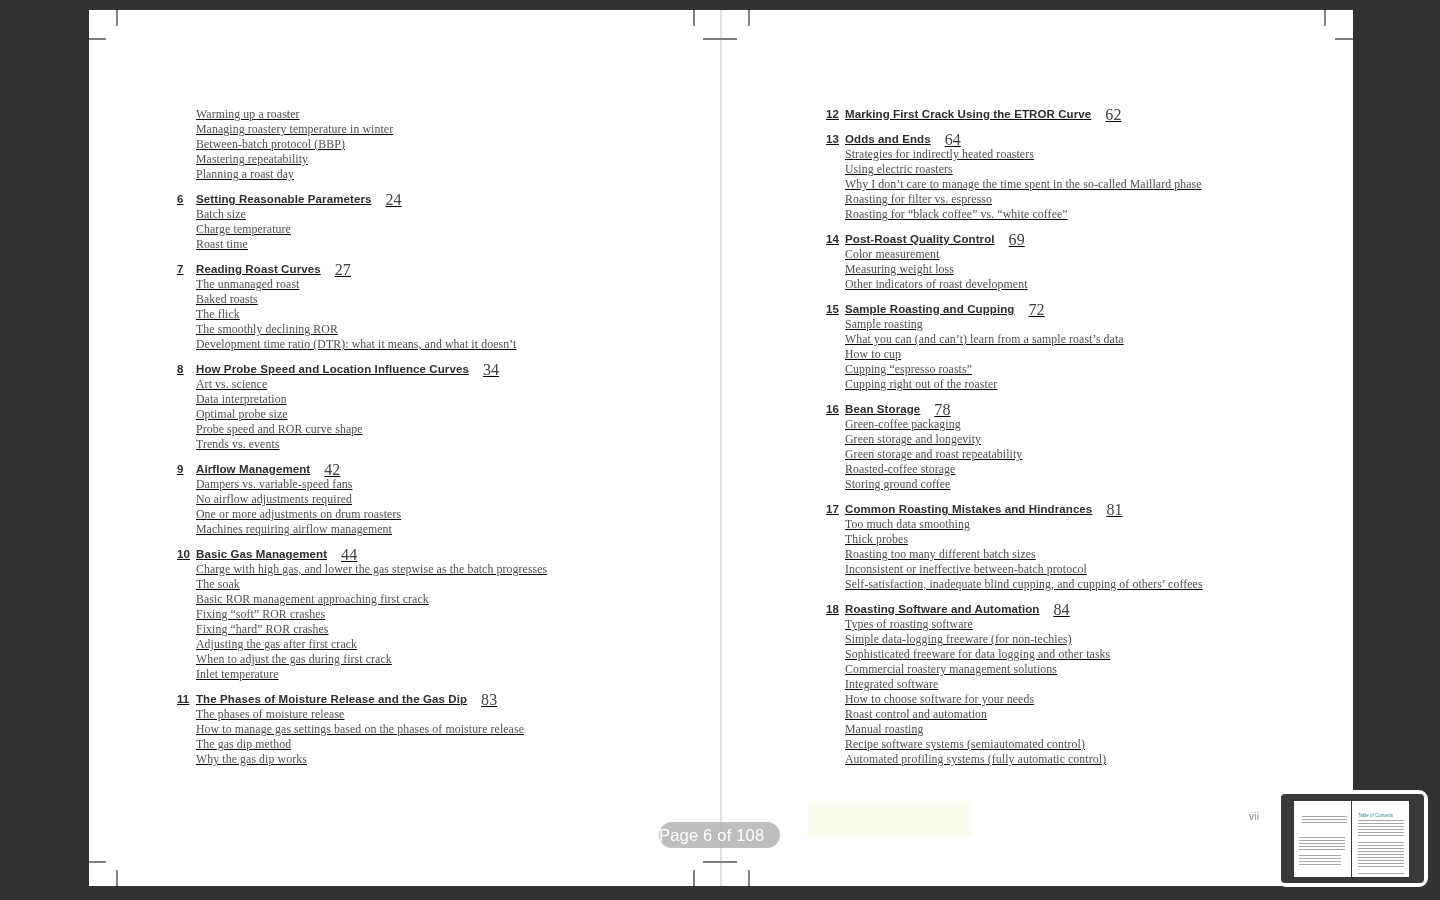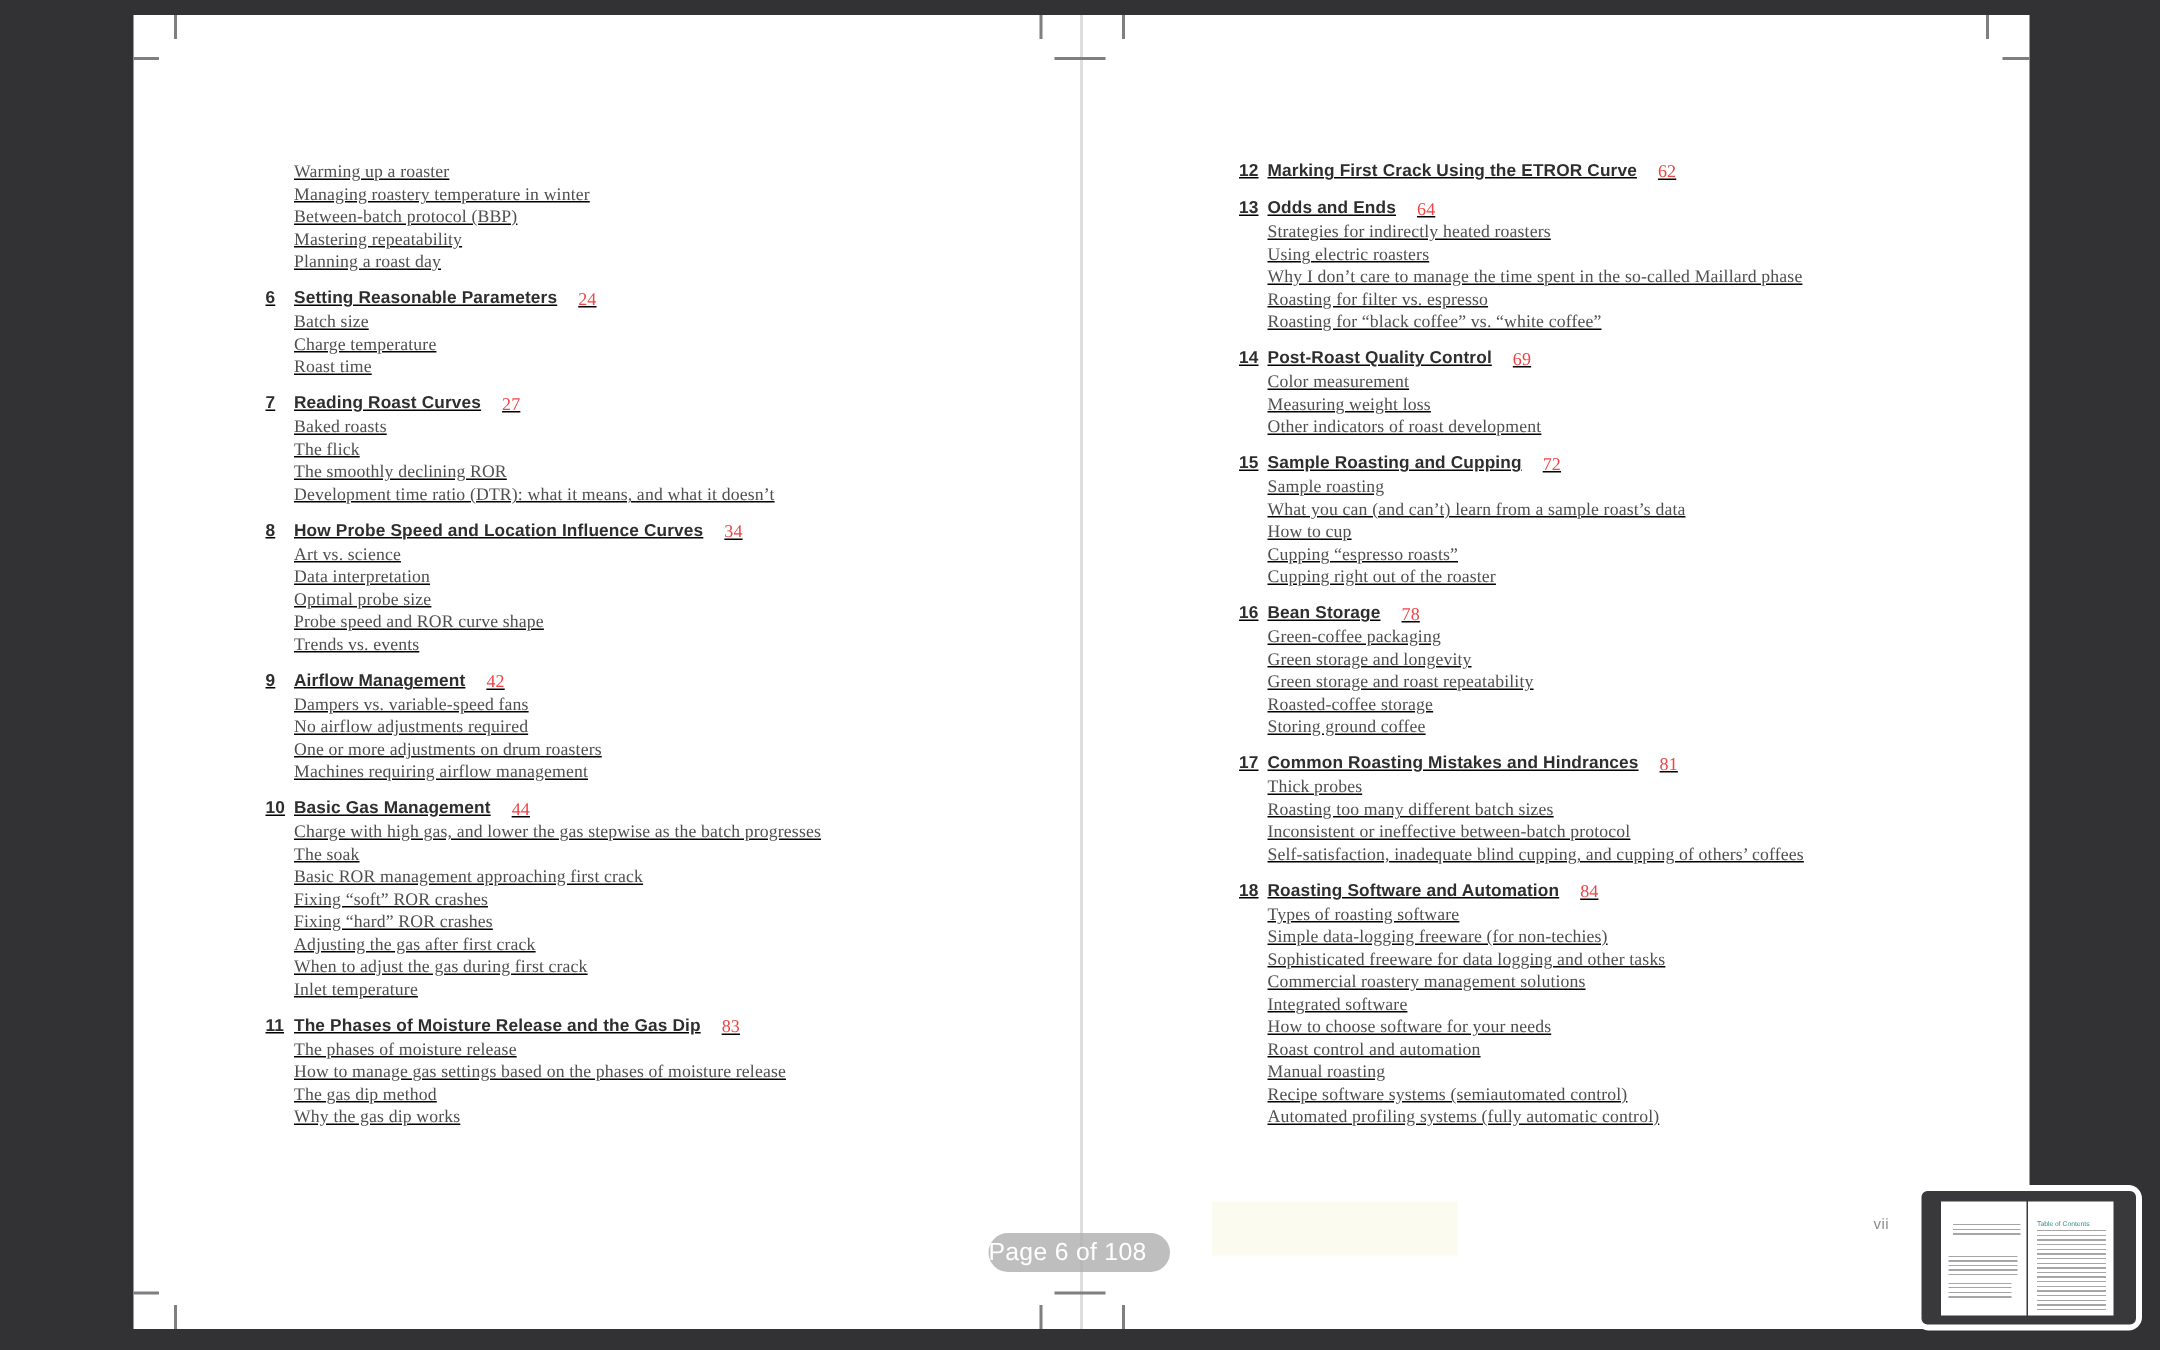--- a/index.html
+++ b/index.html
@@ -36,21 +36,21 @@
   .toc-group:first-child{margin-top:0;}
   .toc-heading{
     display:flex;align-items:flex-end;
     font-family:"Liberation Sans",sans-serif;font-weight:700;
     font-size:11.5px;line-height:15px;color:#2e2e2e;
     letter-spacing:0.1px;white-space:nowrap;
   }
   .chap-num{width:19px;flex:none;}
   .chap-page{
     font-family:"Liberation Serif",serif;font-weight:400;
-    font-size:12px;color:#ef4444;margin-left:14px;
+    font-size:16px;color:#404040;margin-left:14px;
   }
   .toc-sub{
     font-family:"Liberation Serif",serif;
     font-size:11.8px;line-height:15px;color:#4f4f4f;
     margin-left:19px;letter-spacing:0.1px;white-space:nowrap;
   }
   
   .folio{
     position:absolute;left:1160px;top:801px;
     font-size:10px;color:#8d8d8d;letter-spacing:0.3px;
@@ -130,20 +130,21 @@
         <div class="toc-sub">Batch size</div>
         <div class="toc-sub">Charge temperature</div>
         <div class="toc-sub">Roast time</div>
       </div>
       <div class="toc-group">
         <div class="toc-heading">
           <span class="chap-num">7</span>
           <span class="chap-title">Reading Roast Curves</span>
           <span class="chap-page">27</span>
         </div>
+        <div class="toc-sub">The unmanaged roast</div>
         <div class="toc-sub">Baked roasts</div>
         <div class="toc-sub">The flick</div>
         <div class="toc-sub">The smoothly declining ROR</div>
         <div class="toc-sub">Development time ratio (DTR): what it means, and what it doesn’t</div>
       </div>
       <div class="toc-group">
         <div class="toc-heading">
           <span class="chap-num">8</span>
           <span class="chap-title">How Probe Speed and Location Influence Curves</span>
           <span class="chap-page">34</span>
@@ -245,20 +246,21 @@
         <div class="toc-sub">Green storage and roast repeatability</div>
         <div class="toc-sub">Roasted-coffee storage</div>
         <div class="toc-sub">Storing ground coffee</div>
       </div>
       <div class="toc-group">
         <div class="toc-heading">
           <span class="chap-num">17</span>
           <span class="chap-title">Common Roasting Mistakes and Hindrances</span>
           <span class="chap-page">81</span>
         </div>
+        <div class="toc-sub">Too much data smoothing</div>
         <div class="toc-sub">Thick probes</div>
         <div class="toc-sub">Roasting too many different batch sizes</div>
         <div class="toc-sub">Inconsistent or ineffective between-batch protocol</div>
         <div class="toc-sub">Self-satisfaction, inadequate blind cupping, and cupping of others’ coffees</div>
       </div>
       <div class="toc-group">
         <div class="toc-heading">
           <span class="chap-num">18</span>
           <span class="chap-title">Roasting Software and Automation</span>
           <span class="chap-page">84</span>

